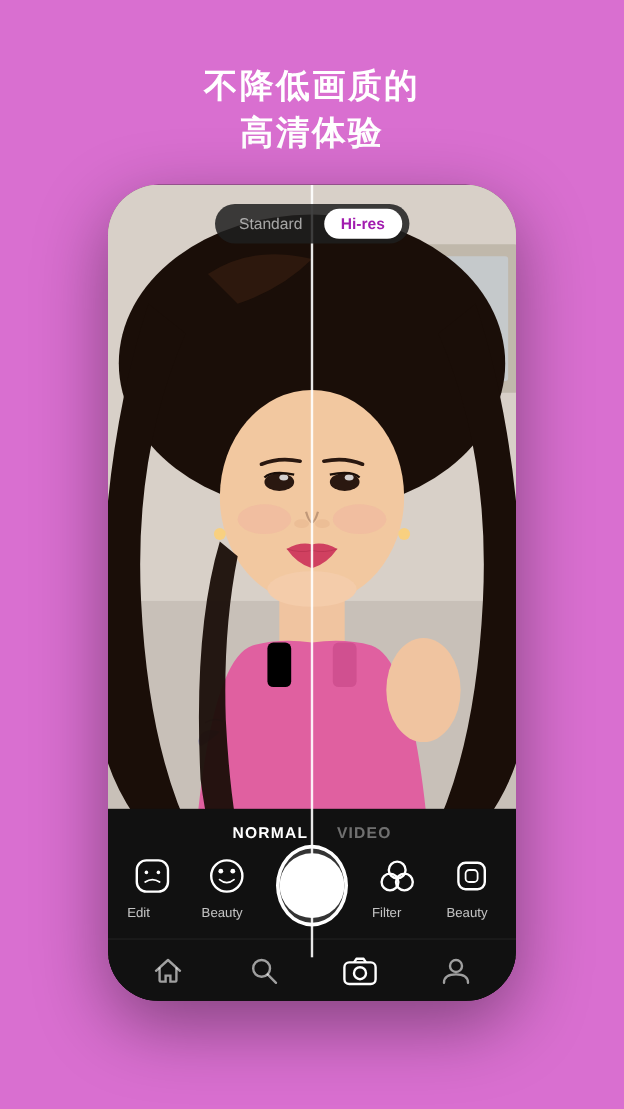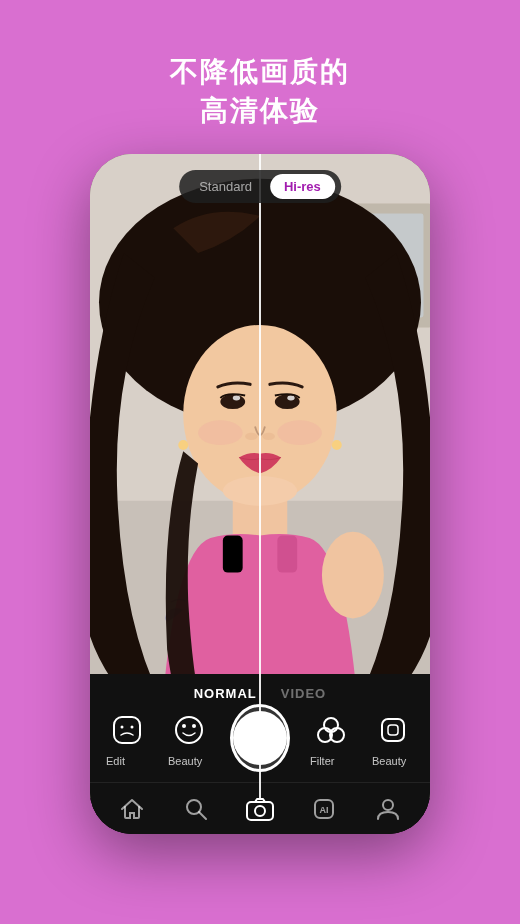--- a/index.html
+++ b/index.html
@@ -356,26 +356,20 @@
     </div>
 
     <div class="nav-item">
       <svg width="32" height="32" viewBox="0 0 32 32">
         <rect x="3" y="9" width="26" height="18" rx="4" stroke="white" stroke-width="2" fill="none"></rect>
         <circle cx="16" cy="18" r="5" stroke="white" stroke-width="2" fill="none"></circle>
         <path d="M11,9 L13,6 L19,6 L21,9" stroke="white" stroke-width="2" fill="none" stroke-linejoin="round"></path>
       </svg>
     </div>
 
-    <div class="nav-item">
-      <svg width="26" height="26" viewBox="0 0 26 26">
-        <rect x="4" y="4" width="18" height="18" rx="5" stroke="rgba(255,255,255,0.6)" stroke-width="2" fill="none"></rect>
-        <text x="13" y="17" text-anchor="middle" fill="rgba(255,255,255,0.6)" font-size="9" font-weight="bold">AI</text>
-      </svg>
-    </div>
 
     <div class="nav-item">
       <svg width="26" height="26" viewBox="0 0 26 26">
         <circle cx="13" cy="9" r="5" stroke="rgba(255,255,255,0.6)" stroke-width="2" fill="none"></circle>
         <path d="M3,23 Q3,16 13,16 Q23,16 23,23" stroke="rgba(255,255,255,0.6)" stroke-width="2" fill="none" stroke-linecap="round"></path>
       </svg>
     </div>
   </div>
 </div>
 

